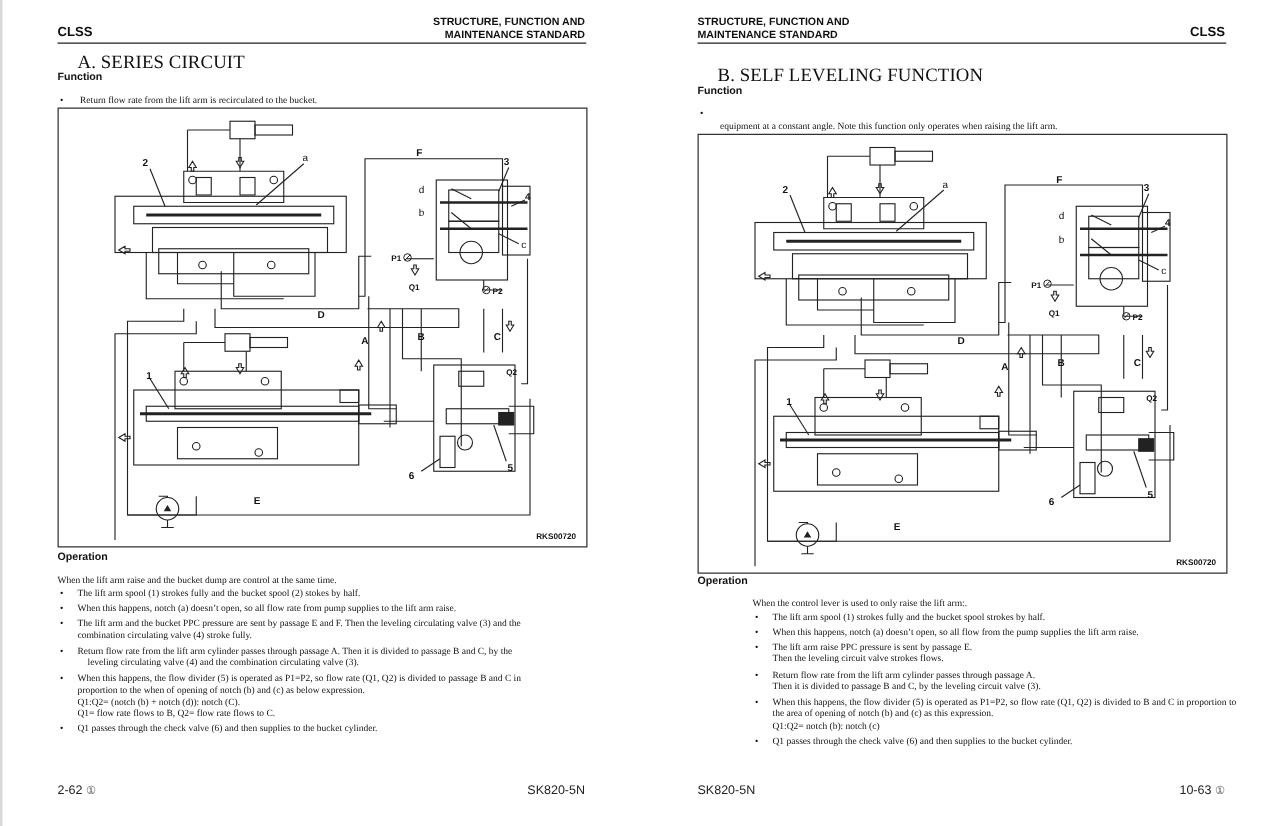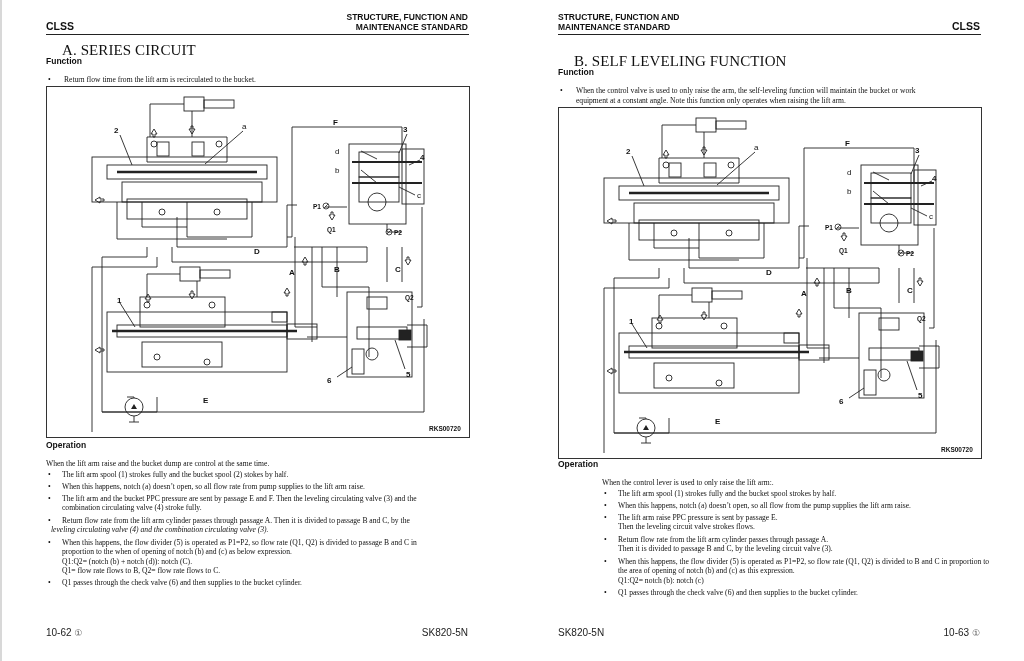--- a/index.html
+++ b/index.html
@@ -62,21 +62,21 @@
   <div class="hdr-section" style="right:44px; top:12px; text-align:right;">
     <div>STRUCTURE, FUNCTION AND</div>
     <div>MAINTENANCE STANDARD</div>
   </div>
   <div class="hdr-rule" style="left:44px; width:423px; top:34px;"></div>
 
   <div class="subhead" style="left:60px; top:42px;">A.   SERIES CIRCUIT</div>
   <div class="label-sans" style="left:44px; top:56px;">Function</div>
   <div class="bullet-row" style="left:46px; top:75px; width:420px;">
     <span class="dot">•</span>
-    <span class="txt">Return flow time from the lift arm is recirculated to the bucket.</span>
+    <span class="txt">Return flow rate from the lift arm is recirculated to the bucket.</span>
   </div>
 
   <div class="figure" style="left:44px; top:86px; width:422px; height:350px;">
     <svg width="422" height="350" viewBox="0 0 422 350">
       <g fill="none" stroke="#222" stroke-width="0.9">
 
         <rect x="137" y="10" width="20" height="14"></rect>
         <rect x="157" y="13" width="30" height="8"></rect>
         <line x1="145" y1="24" x2="145" y2="50"></line>
         <line x1="103" y1="17" x2="103" y2="50"></line>
@@ -229,55 +229,54 @@
       <div class="line" style="left:16px; top:23px;">When this happens, notch (a) doesn’t open, so all flow rate from pump supplies to the lift arm raise.</div>
     </div>
     <div>
       <span class="dot" style="left:2px; top:35px;">•</span>
       <div class="line" style="left:16px; top:35px;">The lift arm and the bucket PPC pressure are sent by passage E and F. Then the leveling circulating valve (3) and the</div>
       <div class="line" style="left:16px; top:44px;">combination circulating valve (4) stroke fully.</div>
     </div>
     <div>
       <span class="dot" style="left:2px; top:57px;">•</span>
       <div class="line" style="left:16px; top:57px;">Return flow rate from the lift arm cylinder passes through passage A. Then it is divided to passage B and C, by the</div>
-      <div class="line" style="left:5px; top:66px;font-style:italic;">leveling circulating valve (4) and the combination circulating valve (3).</div>
+      <div class="line" style="left:24px; top:66px;">leveling circulating valve (4) and the combination circulating valve (3).</div>
     </div>
     <div>
       <span class="dot" style="left:2px; top:79px;">•</span>
       <div class="line" style="left:16px; top:79px;">When this happens, the flow divider (5) is operated as P1=P2, so flow rate (Q1, Q2) is divided to passage B and C in</div>
       <div class="line" style="left:16px; top:88px;">proportion to the when of opening of notch (b) and (c) as below expression.</div>
       <div class="line" style="left:16px; top:98px;">Q1:Q2= (notch (b) + notch (d)): notch (C).</div>
       <div class="line" style="left:16px; top:107px;">Q1= flow rate flows to B, Q2= flow rate flows to C.</div>
     </div>
     <div>
       <span class="dot" style="left:2px; top:119px;">•</span>
       <div class="line" style="left:16px; top:119px;">Q1 passes through the check valve (6) and then supplies to the bucket cylinder.</div>
     </div>
   </div>
 
   <div class="footer" style="left:44px; top:627px;">
-    <span>10-62</span>
+    <span>2-62</span>
     <span class="circle-num">①</span>
   </div>
   <div class="footer" style="right:44px; top:627px;">SK820-5N</div>
 </div>
 
 <div class="page" id="page-right">
   <div class="hdr-section" style="left:46px; top:12px;">
     <div>STRUCTURE, FUNCTION AND</div>
     <div>MAINTENANCE STANDARD</div>
   </div>
   <div class="hdr-title" style="right:44px; top:21px;">CLSS</div>
   <div class="hdr-rule" style="left:46px; width:423px; top:34px;"></div>
 
   <div class="subhead" style="left:62px; top:53px;">B.   SELF LEVELING FUNCTION</div>
   <div class="label-sans" style="left:46px; top:67px;">Function</div>
   <div class="bullet-row" style="left:48px; top:86px; width:430px; height:20px;">
     <span class="dot">•</span>
-    <span class="txt" style="top:0;">When the control valve is used to only raise the arm, the self-leveling function will maintain the bucket or work</span>
     <span class="txt" style="top:10px;">equipment at a constant angle. Note this function only operates when raising the lift arm.</span>
   </div>
 
   <div class="figure" style="left:46px; top:107px; width:422px; height:350px;">
     <svg width="422" height="350" viewBox="0 0 422 350">
       <g fill="none" stroke="#222" stroke-width="0.9">
         <rect x="137" y="10" width="20" height="14"></rect>
         <rect x="157" y="13" width="30" height="8"></rect>
         <line x1="145" y1="24" x2="145" y2="50"></line>
         <line x1="103" y1="17" x2="103" y2="50"></line>

